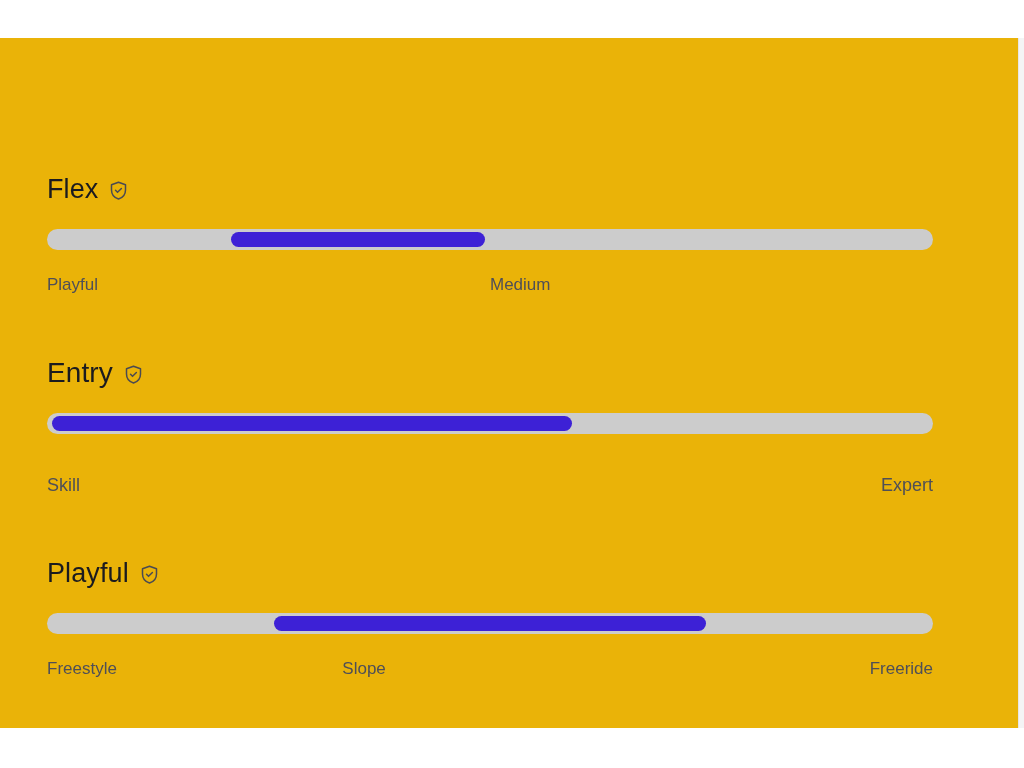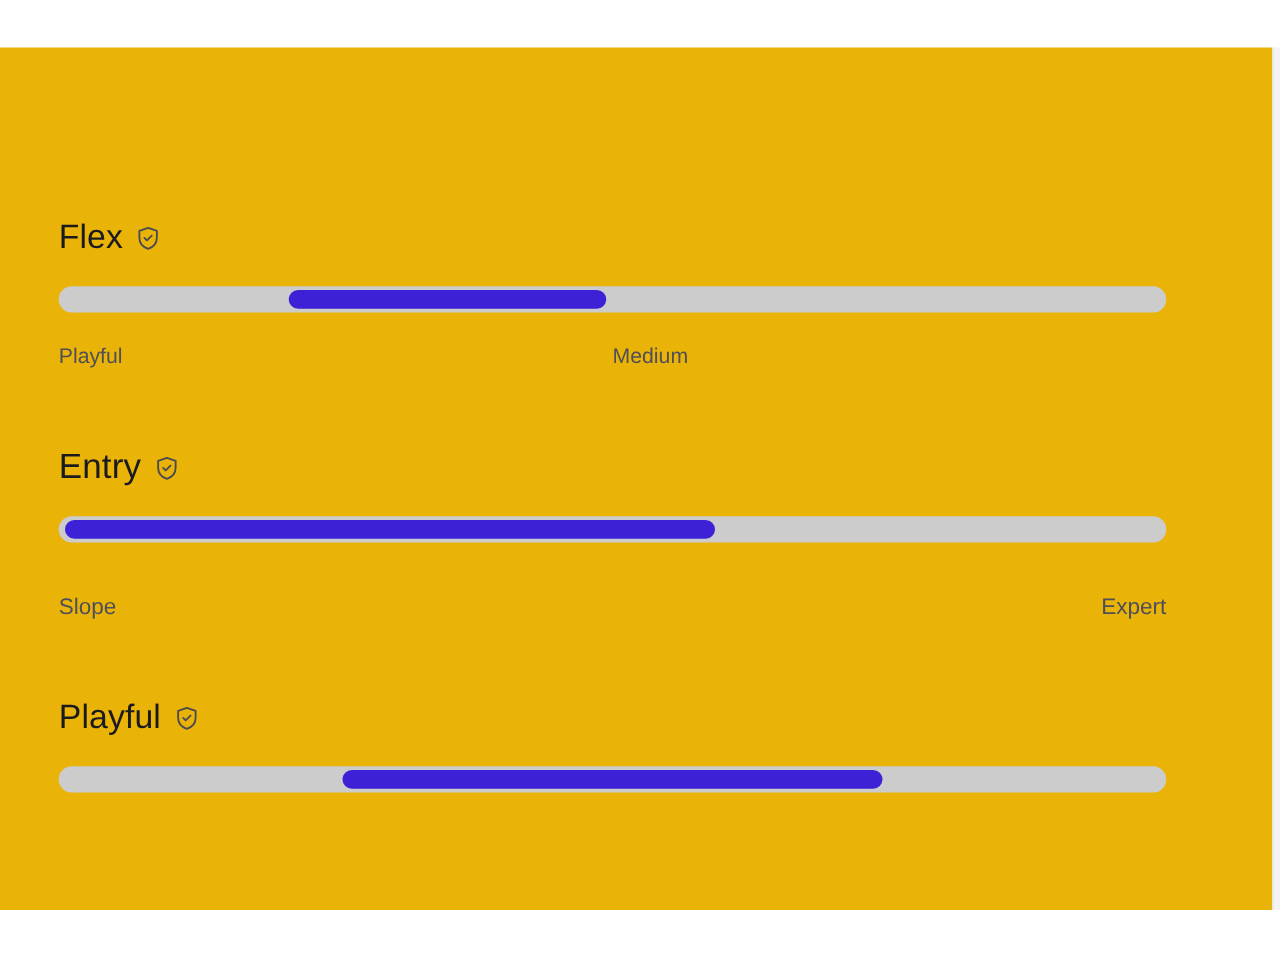--- a/index.html
+++ b/index.html
@@ -169,40 +169,45 @@
               <path d="M8.6 11.8l2.3 2.3 4.4-4.4"></path>
             </svg>
           </span>
         </div>
 
         <div class="track" style="background: rgb(204, 204, 204);">
           <div class="fill" style="left: 0.6%; width: 58.7%; background: rgb(61, 33, 214);"></div>
         </div>
 
         <div class="scale">
-          <span class="s-left" style="color: rgb(79, 79, 87);">Slope</span>
+          <span class="s-left" style="color: rgb(79, 79, 87);">Skill</span>
           <span class="s-right" style="color: rgb(79, 79, 87); margin-top: 32px;">Expert</span>
         </div>
       </div>
 
       <div class="slider-group">
         <div class="group-head">
           <span class="group-title" style="color: rgb(27, 27, 31);">Playful</span>
           <span class="verified-icon">
             <svg viewBox="0 0 24 24" width="21" height="21" fill="none" stroke="currentColor" stroke-width="1.7" stroke-linecap="round" stroke-linejoin="round">
               <path d="M12 2.6 20 5.4v6.1c0 5.1-3.4 8.9-8 10.3-4.6-1.4-8-5.2-8-10.3V5.4L12 2.6z"></path>
               <path d="M8.6 11.8l2.3 2.3 4.4-4.4"></path>
             </svg>
           </span>
         </div>
 
         <div class="track" style="background: rgb(204, 204, 204);">
           <div class="fill" style="left: 25.6%; width: 48.8%; background: rgb(61, 33, 214);"></div>
         </div>
 
+        <div class="scale">
+          <span class="s-left" style="color: rgb(79, 79, 87);">Freestyle</span>
+          <span class="s-mid" style="color: rgb(79, 79, 87);">Slope</span>
+          <span class="s-right" style="color: rgb(79, 79, 87);">Freeride</span>
+        </div>
       </div>
 
     </div>
   </div>
 
   <div class="scroll-gutter" style="background: rgb(244, 244, 245);"></div>
 
 </div>
 
 </body></html>

